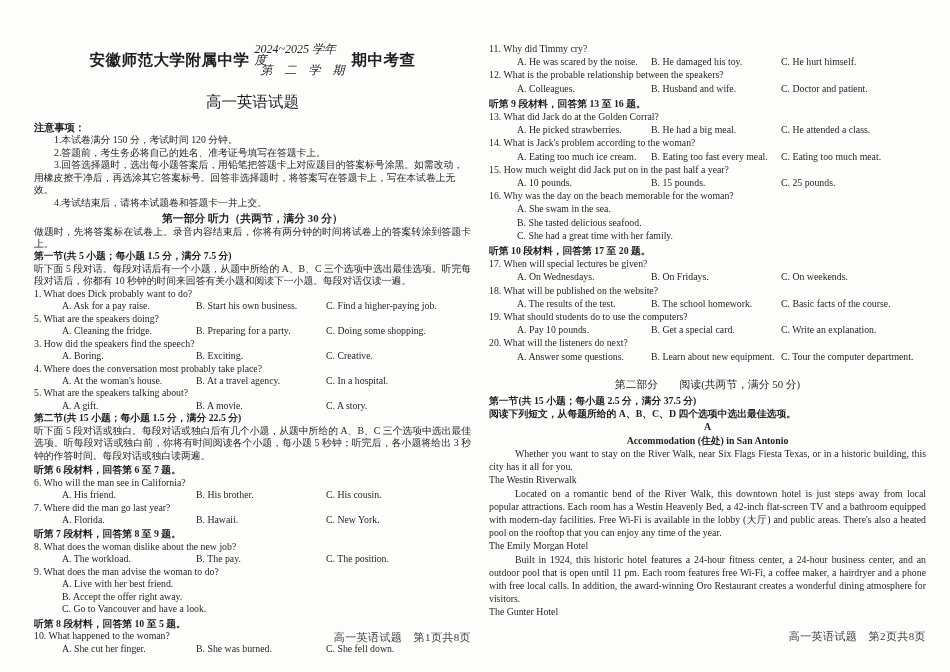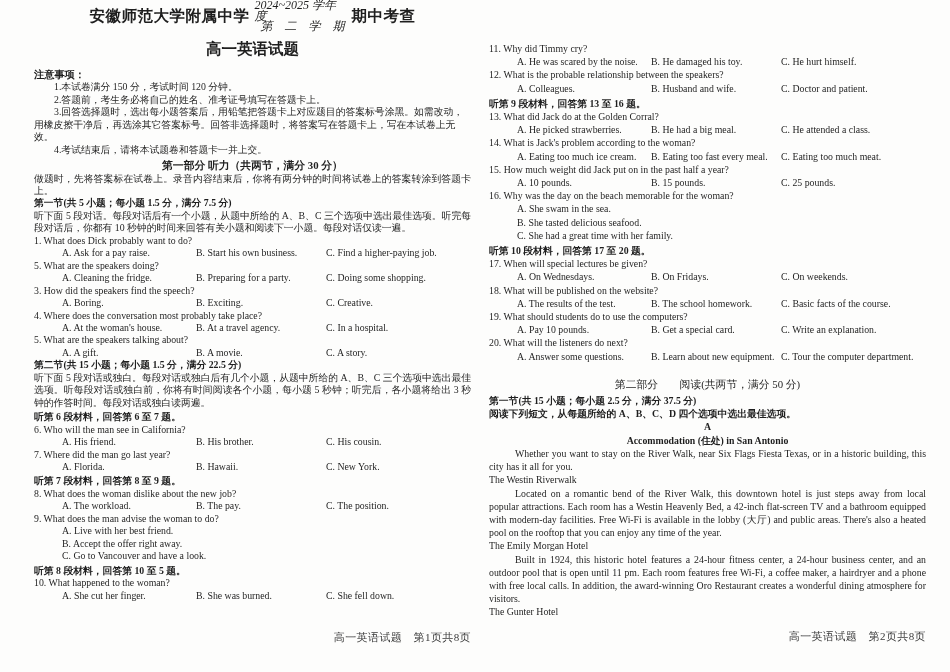--- a/index.html
+++ b/index.html
@@ -4,29 +4,29 @@
 <style>
   html,body { margin:0; padding:0; }
   body {
     width:950px; height:672px; background:#ffffff;
     font-family:"Liberation Serif","DejaVu Serif",serif;
     color:#1e1e1e;
     -webkit-font-smoothing:antialiased;
   }
   .sheet { position:relative; width:950px; height:672px; background:#fdfdfc; overflow:hidden; }
   .page  { position:absolute; top:0; height:672px; width:437px; font-size:9.8px; line-height:12.45px; }
-  #page-1 { left:34px;  box-sizing:border-box; }
+  #page-1 { left:34px;  padding-top:44px; box-sizing:border-box; }
   #page-2 { left:489px; padding-top:42px; box-sizing:border-box; line-height:13.2px; }
 
   
   .title-row { display:flex; justify-content:center; align-items:center; gap:5px; }
   .school, .exam { font-weight:bold; font-size:15.5px; line-height:18px; letter-spacing:.5px; }
   .year-term { font-size:12px; line-height:10.5px; text-align:left; width:92px;font-style:italic; }
   .term { display:block; letter-spacing:12px; white-space:nowrap; text-indent:6px; }
-  .paper-title { text-align:center; font-weight:bold; font-size:15.5px; margin-top:11px; }
+  .paper-title { text-align:center; font-weight:normal; font-size:15.5px; margin-top:20px; }
 
   
   .notice-title { font-weight:bold; font-size:10.2px; margin-top:14px; }
   .note { text-indent:20px; }
   .hc  { text-align:center; font-weight:bold; font-size:10.8px; margin:3px 0 1px; }
   .hc2 { text-align:center; font-size:10.8px; margin-top:15px; margin-bottom:3px; }
   .b   { font-weight:bold; }
   .mat { margin-top:2px; }
   .p   { text-align:justify; }
   .pi  { text-align:justify; text-indent:26px; }

